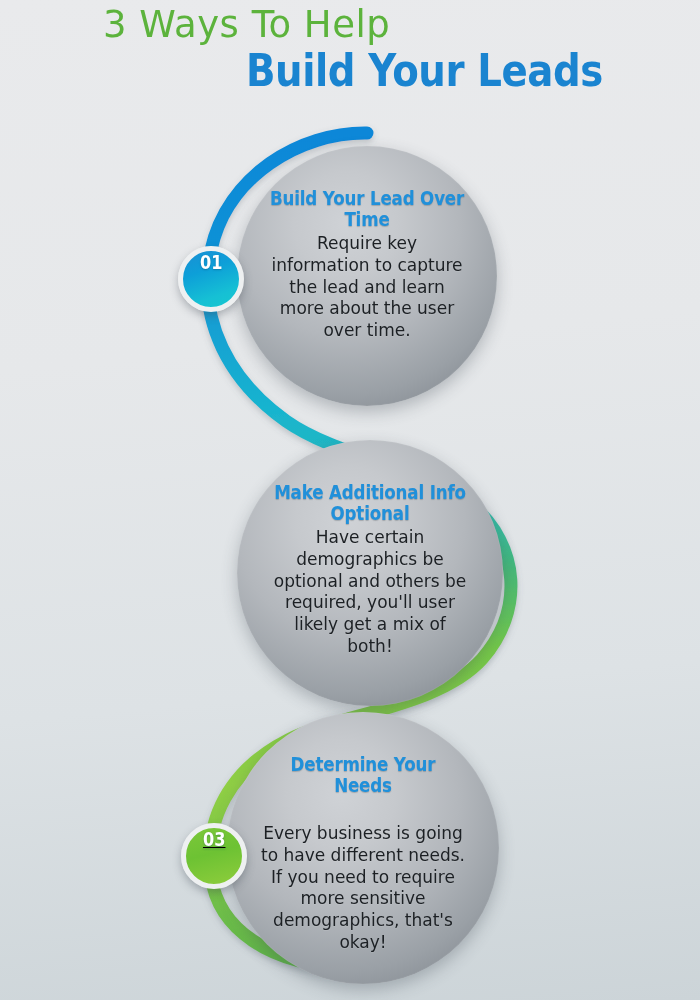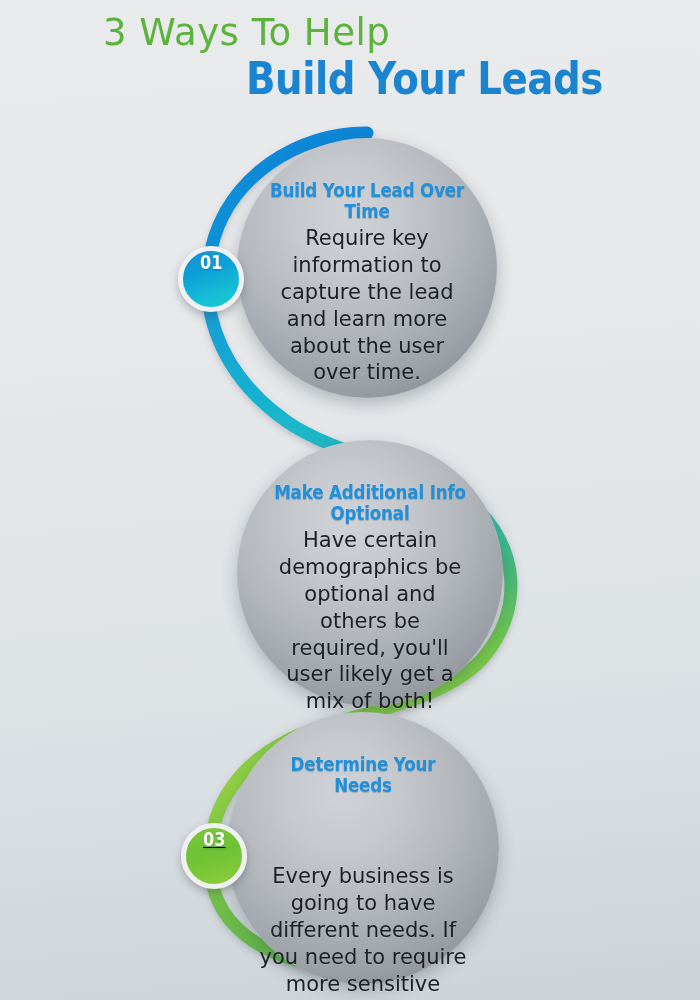--- a/index.html
+++ b/index.html
@@ -20,21 +20,21 @@
     background: linear-gradient(175deg, #e9eaec 0%, #e6e8ea 35%, #dde2e5 68%, #ccd4d8 100%);
     overflow: hidden;
   }
 
   
   .header {
     position: absolute;
     top: 0;
     left: 0;
     width: 700px;
-    padding-top: 14px;
+    padding-top: 6px;
     text-align: left;
     z-index: 6;
   }
   .title-line1 {
     display: block;
     color: #5cb33c;
     font-family: "DejaVu Sans", sans-serif;
     font-weight: 400;
     font-size: 37px;
     letter-spacing: 0.5px;
@@ -83,43 +83,43 @@
     box-shadow:
       0 6px 16px rgba(60,70,80,0.30),
       inset 0 0 0 1px rgba(255,255,255,0.05);
     display: flex;
     flex-direction: column;
     align-items: center;
     justify-content: flex-start;
     box-sizing: border-box;
   }
 
-  .circle-1 { left: 237px; top: 138px; width: 260px; height: 260px; padding-top: 42px; }
+  .circle-1 { left: 237px; top: 146px; width: 260px; height: 260px; padding-top: 42px; }
   .circle-2 { left: 237px; top: 440px; width: 266px; height: 266px; padding-top: 42px; }
-  .circle-3 { left: 227px; top: 712px; width: 272px; height: 272px; padding-top: 42px; gap: 40px; }
+  .circle-3 { left: 227px; top: 712px; width: 272px; height: 272px; padding-top: 42px; }
 
   .step-title {
     color: #2090da;
     font-family: "DejaVu Sans", sans-serif;
     font-weight: 700;
     font-size: 19px;
     line-height: 1.08;
     text-align: center;
     letter-spacing: -0.2px;
     transform: scaleX(0.88);
     width: 230px;
     margin: 0 0 4px 0;
     text-shadow: 0 1px 1px rgba(40,50,60,0.25);
   }
 
   .step-body {
     color: #1c2024;
     font-family: "DejaVu Sans", sans-serif;
     font-weight: 400;
-    font-size: 21px;
+    font-size: 17px;
     line-height: 1.28;
     text-align: center;
     width: 196px;
     margin: 0;
     text-shadow: 0 1px 1px rgba(255,255,255,0.12);
   }
   .circle-3 .step-body { width: 214px; margin-top: 24px; }
 
   
   .badge {

